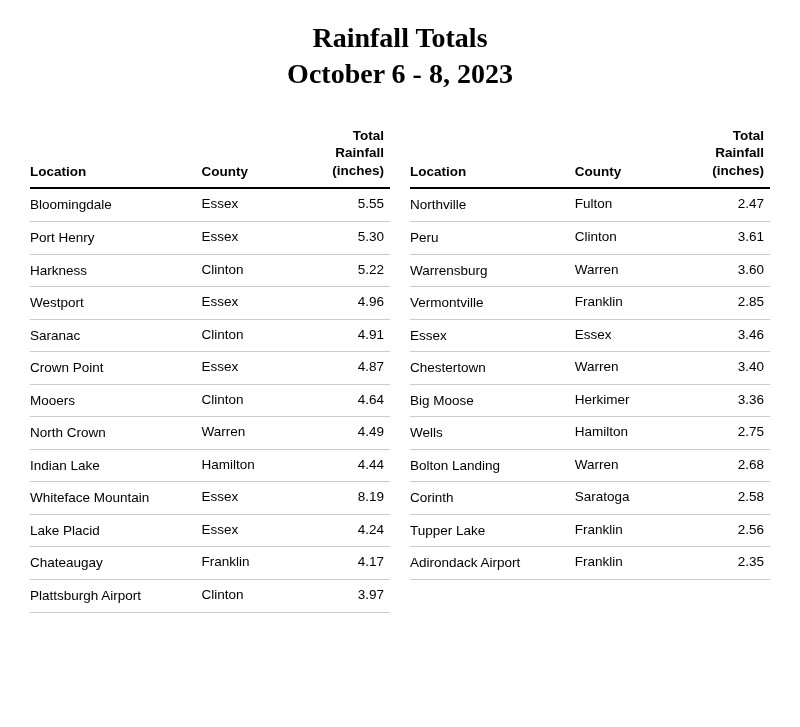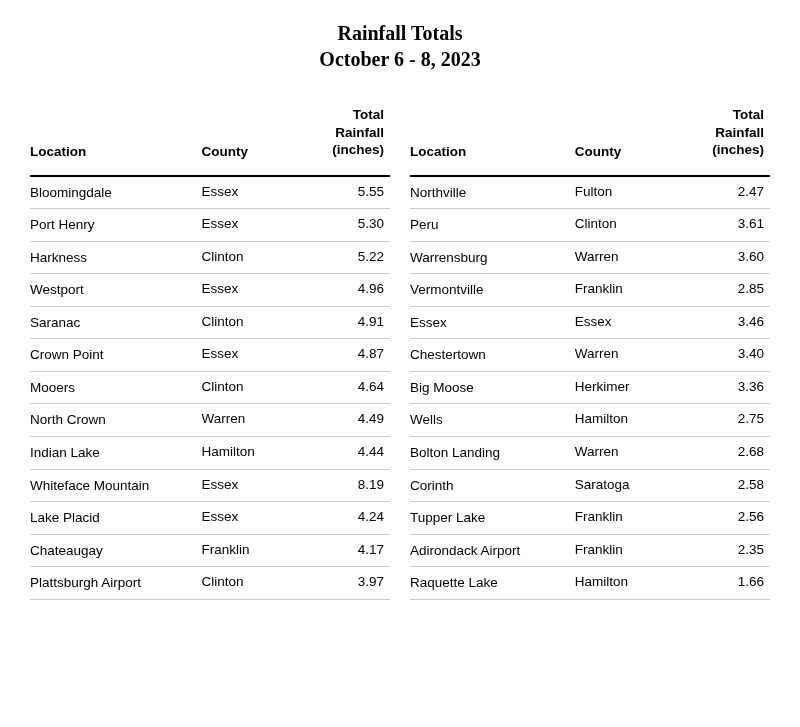--- a/index.html
+++ b/index.html
@@ -16,21 +16,21 @@
       padding: 20px 30px;
     }
 
     .page-title {
       text-align: center;
       margin-bottom: 30px;
     }
 
     .page-title h1 {
       font-family: 'Georgia', serif;
-      font-size: 20px;
+      font-size: 28px;
       font-weight: bold;
       line-height: 1.3;
     }
 
     .tables-container {
       display: flex;
       gap: 20px;
       justify-content: space-between;
     }
 
@@ -39,21 +39,21 @@
     }
 
     table {
       width: 100%;
       border-collapse: collapse;
       font-size: 13.5px;
     }
 
     thead th {
       font-weight: bold;
-      padding: 4px 6px 16px 0;
+      padding: 4px 6px 8px 0;
       vertical-align: bottom;
       border-bottom: 2px solid #000;
       text-align: left;
     }
 
     thead th.right-align {
       text-align: right;
     }
 
     thead th.col-rainfall {
@@ -238,22 +238,17 @@
           <tr>
       <td class="col-location">Tupper Lake</td>
       <td class="col-county">Franklin</td>
       <td class="col-rainfall">2.56</td>
     </tr>
           <tr>
       <td class="col-location">Adirondack Airport</td>
       <td class="col-county">Franklin</td>
       <td class="col-rainfall">2.35</td>
     </tr>
-          <tr>
-      <td class="col-location">Raquette Lake</td>
-      <td class="col-county">Hamilton</td>
-      <td class="col-rainfall">1.66</td>
-    </tr>
         </tbody>
     </table>
   </div>
 
 </div>
 
 </body></html>

